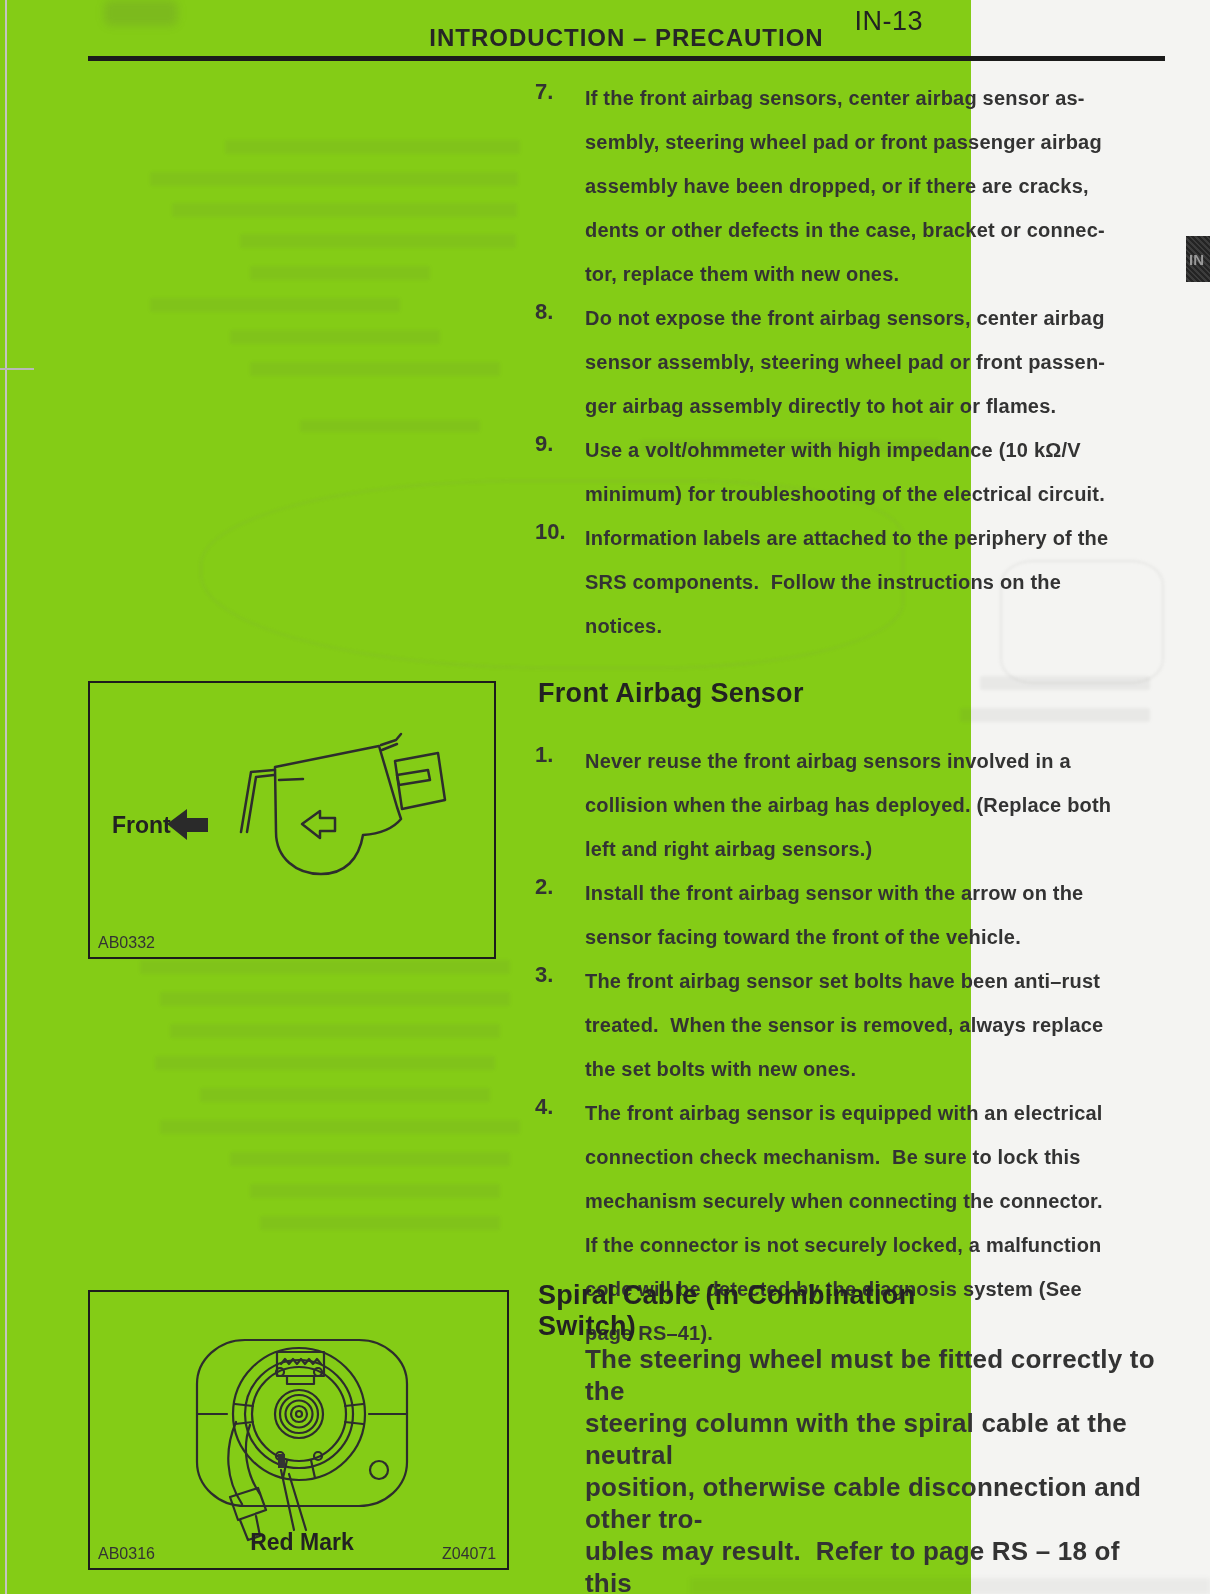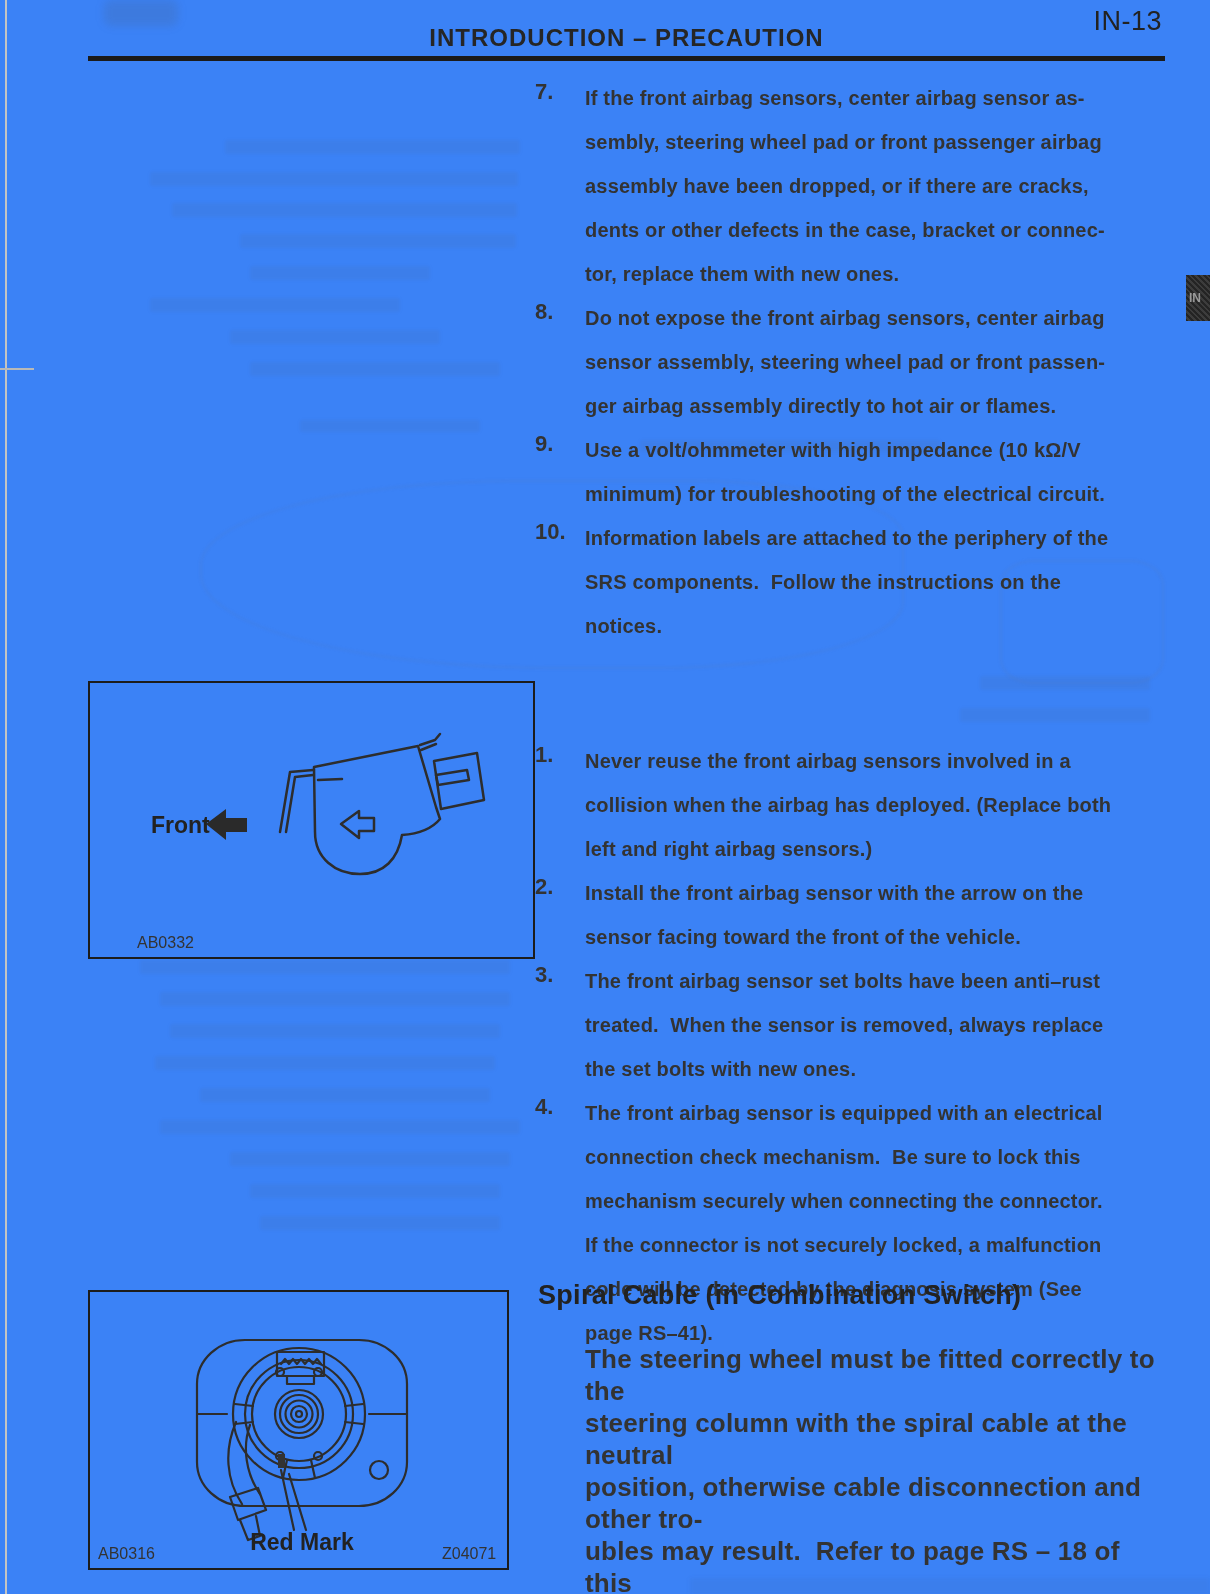--- a/index.html
+++ b/index.html
@@ -3,22 +3,22 @@
 <meta charset="utf-8">
 <style>
   html,body{margin:0;padding:0;}
   body{
     width:1210px;height:1594px;overflow:hidden;
     background:#f4f4f2;
     font-family:"Liberation Sans",sans-serif;
     -webkit-font-smoothing:antialiased;
   }
   .page{
-    position:relative;width:1210px;height:1594px;
-    background:#3b82f6;color:#2e2e2e;
+    position:relative;width:971px;height:1594px;
+    background:#84cc16;color:#2e2e2e;
   }
   
   .scan-edge{position:absolute;left:5px;top:0;width:2px;height:1594px;background:#c4c4c2;}
   .scan-tick{position:absolute;left:0;top:368px;width:34px;height:2px;background:#b9b9b7;}
   .scan-smudge{position:absolute;left:104px;top:0;width:74px;height:26px;background:rgba(80,80,80,.14);filter:blur(4px);border-radius:8px;}
   .ghost{position:absolute;background:rgba(90,90,90,.07);filter:blur(1.5px);border-radius:2px;}
   .ghost-blob{position:absolute;border:2px solid rgba(120,120,120,.10);filter:blur(1.5px);}
 
   
   .header-title{
@@ -29,22 +29,22 @@
     position:absolute;right:48px;top:6px;
     font-size:27px;font-weight:400;color:#222;letter-spacing:.5px;
   }
   .header-rule{position:absolute;left:88px;top:56px;width:1077px;height:5px;background:#1b1b1b;}
 
   
   .edge-tab{
     position:absolute;left:1186px;top:236px;width:24px;height:46px;
     background:#2d2d2d;
     background-image:repeating-linear-gradient(45deg,#242424 0 2px,#3c3c3c 2px 4px);
-    color:#9a9a9a;font-size:12px;font-weight:700;
-    display:flex;align-items:center;justify-content:flex-start;padding-left:3px;box-sizing:border-box;margin-top:39px;
+    color:#9a9a9a;font-size:15px;font-weight:700;
+    display:flex;align-items:center;justify-content:flex-start;padding-left:3px;box-sizing:border-box;
   }
 
   
   .list{position:absolute;left:535px;width:620px;}
   .list-precautions{top:76px;}
   .list-front{top:739px;}
   .li{display:flex;align-items:flex-start;}
   .num{flex:0 0 50px;font-size:22px;line-height:32px;font-weight:700;color:#333;}
   .txt{
     flex:1;font-size:20px;line-height:44px;font-weight:700;color:#333;
@@ -57,21 +57,21 @@
   .h-front{top:678px;}
   .h-spiral{top:1280px;}
   .spiral-body{
     position:absolute;left:585px;top:1343px;width:572px;margin:0;
     font-size:26px;line-height:32px;font-weight:700;color:#333;
     white-space:pre-wrap;letter-spacing:.2px;
   }
 
   
   .fig{position:absolute;border:2px solid #1c1c1c;background:transparent;margin:0;}
-  .fig1{left:88px;top:681px;width:404px;height:274px;padding-left:39px;}
+  .fig1{left:88px;top:681px;width:404px;height:274px;}
   .fig2{left:88px;top:1290px;width:417px;height:276px;}
   .fig svg{display:block;width:100%;height:100%;}
   .bottom-band{position:absolute;left:690px;top:1578px;width:520px;height:16px;background:rgba(60,60,60,.05);filter:blur(2px);}
 </style>
 </head>
 <body>
 
 <div class="page">
 
   <div class="scan-edge"></div>
@@ -131,20 +131,21 @@
 minimum) for troubleshooting of the electrical circuit.</span>
     </div>
     <div class="li">
       <span class="num">10.</span>
       <span class="txt">Information labels are attached to the periphery of the
 SRS components.  Follow the instructions on the
 notices.</span>
     </div>
   </section>
 
+  <h2 class="section-heading h-front">Front Airbag Sensor</h2>
   <section class="list list-front">
     <div class="li">
       <span class="num">1.</span>
       <span class="txt">Never reuse the front airbag sensors involved in a
 collision when the airbag has deployed. (Replace both
 left and right airbag sensors.)</span>
     </div>
     <div class="li">
       <span class="num">2.</span>
       <span class="txt">Install the front airbag sensor with the arrow on the

